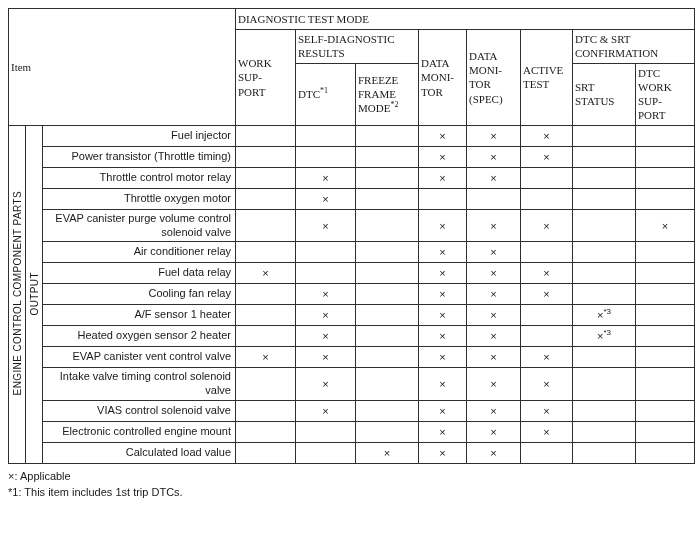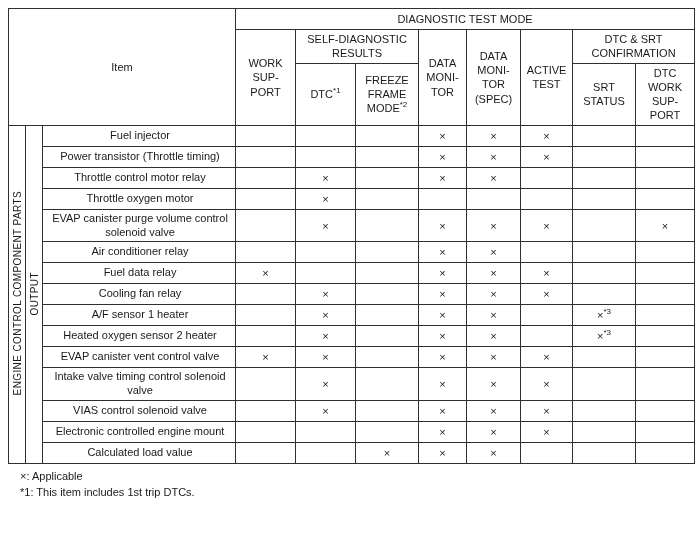--- a/index.html
+++ b/index.html
@@ -24,32 +24,33 @@
     width: 686px;
   }
   table.diag th,
   table.diag td {
     border: 1px solid #2f2f2f;
     font-weight: normal;
     font-size: 11px;
     box-sizing: border-box;
   }
   table.diag th {
-    text-align: center;
+    text-align: left;
     vertical-align: middle;
     white-space: pre-line;
     line-height: 1.3;
     padding: 2px 2px;
+    font-family: Liberation Serif, serif;
   }
   thead tr.h1 { height: 21px; }
   thead tr.h2 { height: 32px; }
   thead tr.h3 { height: 60px; }
   tbody tr { height: 21px; }
   td.item-cell {
-    text-align: center;
+    text-align: right;
     padding: 2px 4px 2px 6px;
     line-height: 1.25;
   }
   td.mark-cell {
     text-align: center;
     padding: 1px 2px;
   }
   td.vcell {
     padding: 0;
     text-align: center;
@@ -66,21 +67,21 @@
   sup {
     font-size: 8px;
     line-height: 0;
   }
   .footnotes {
     margin-top: 5px;
     width: 690px;
     font-size: 11px;
     line-height: 1.4;
   }
-  .footnote { margin: 0 0 1px 12px; }
+  .footnote { margin: 0 0 1px 0; }
 </style>
 </head>
 <body>
 
 <div class="page">
 
   <table class="diag">
     <colgroup>
       <col style="width:17px">
       <col style="width:17px">

